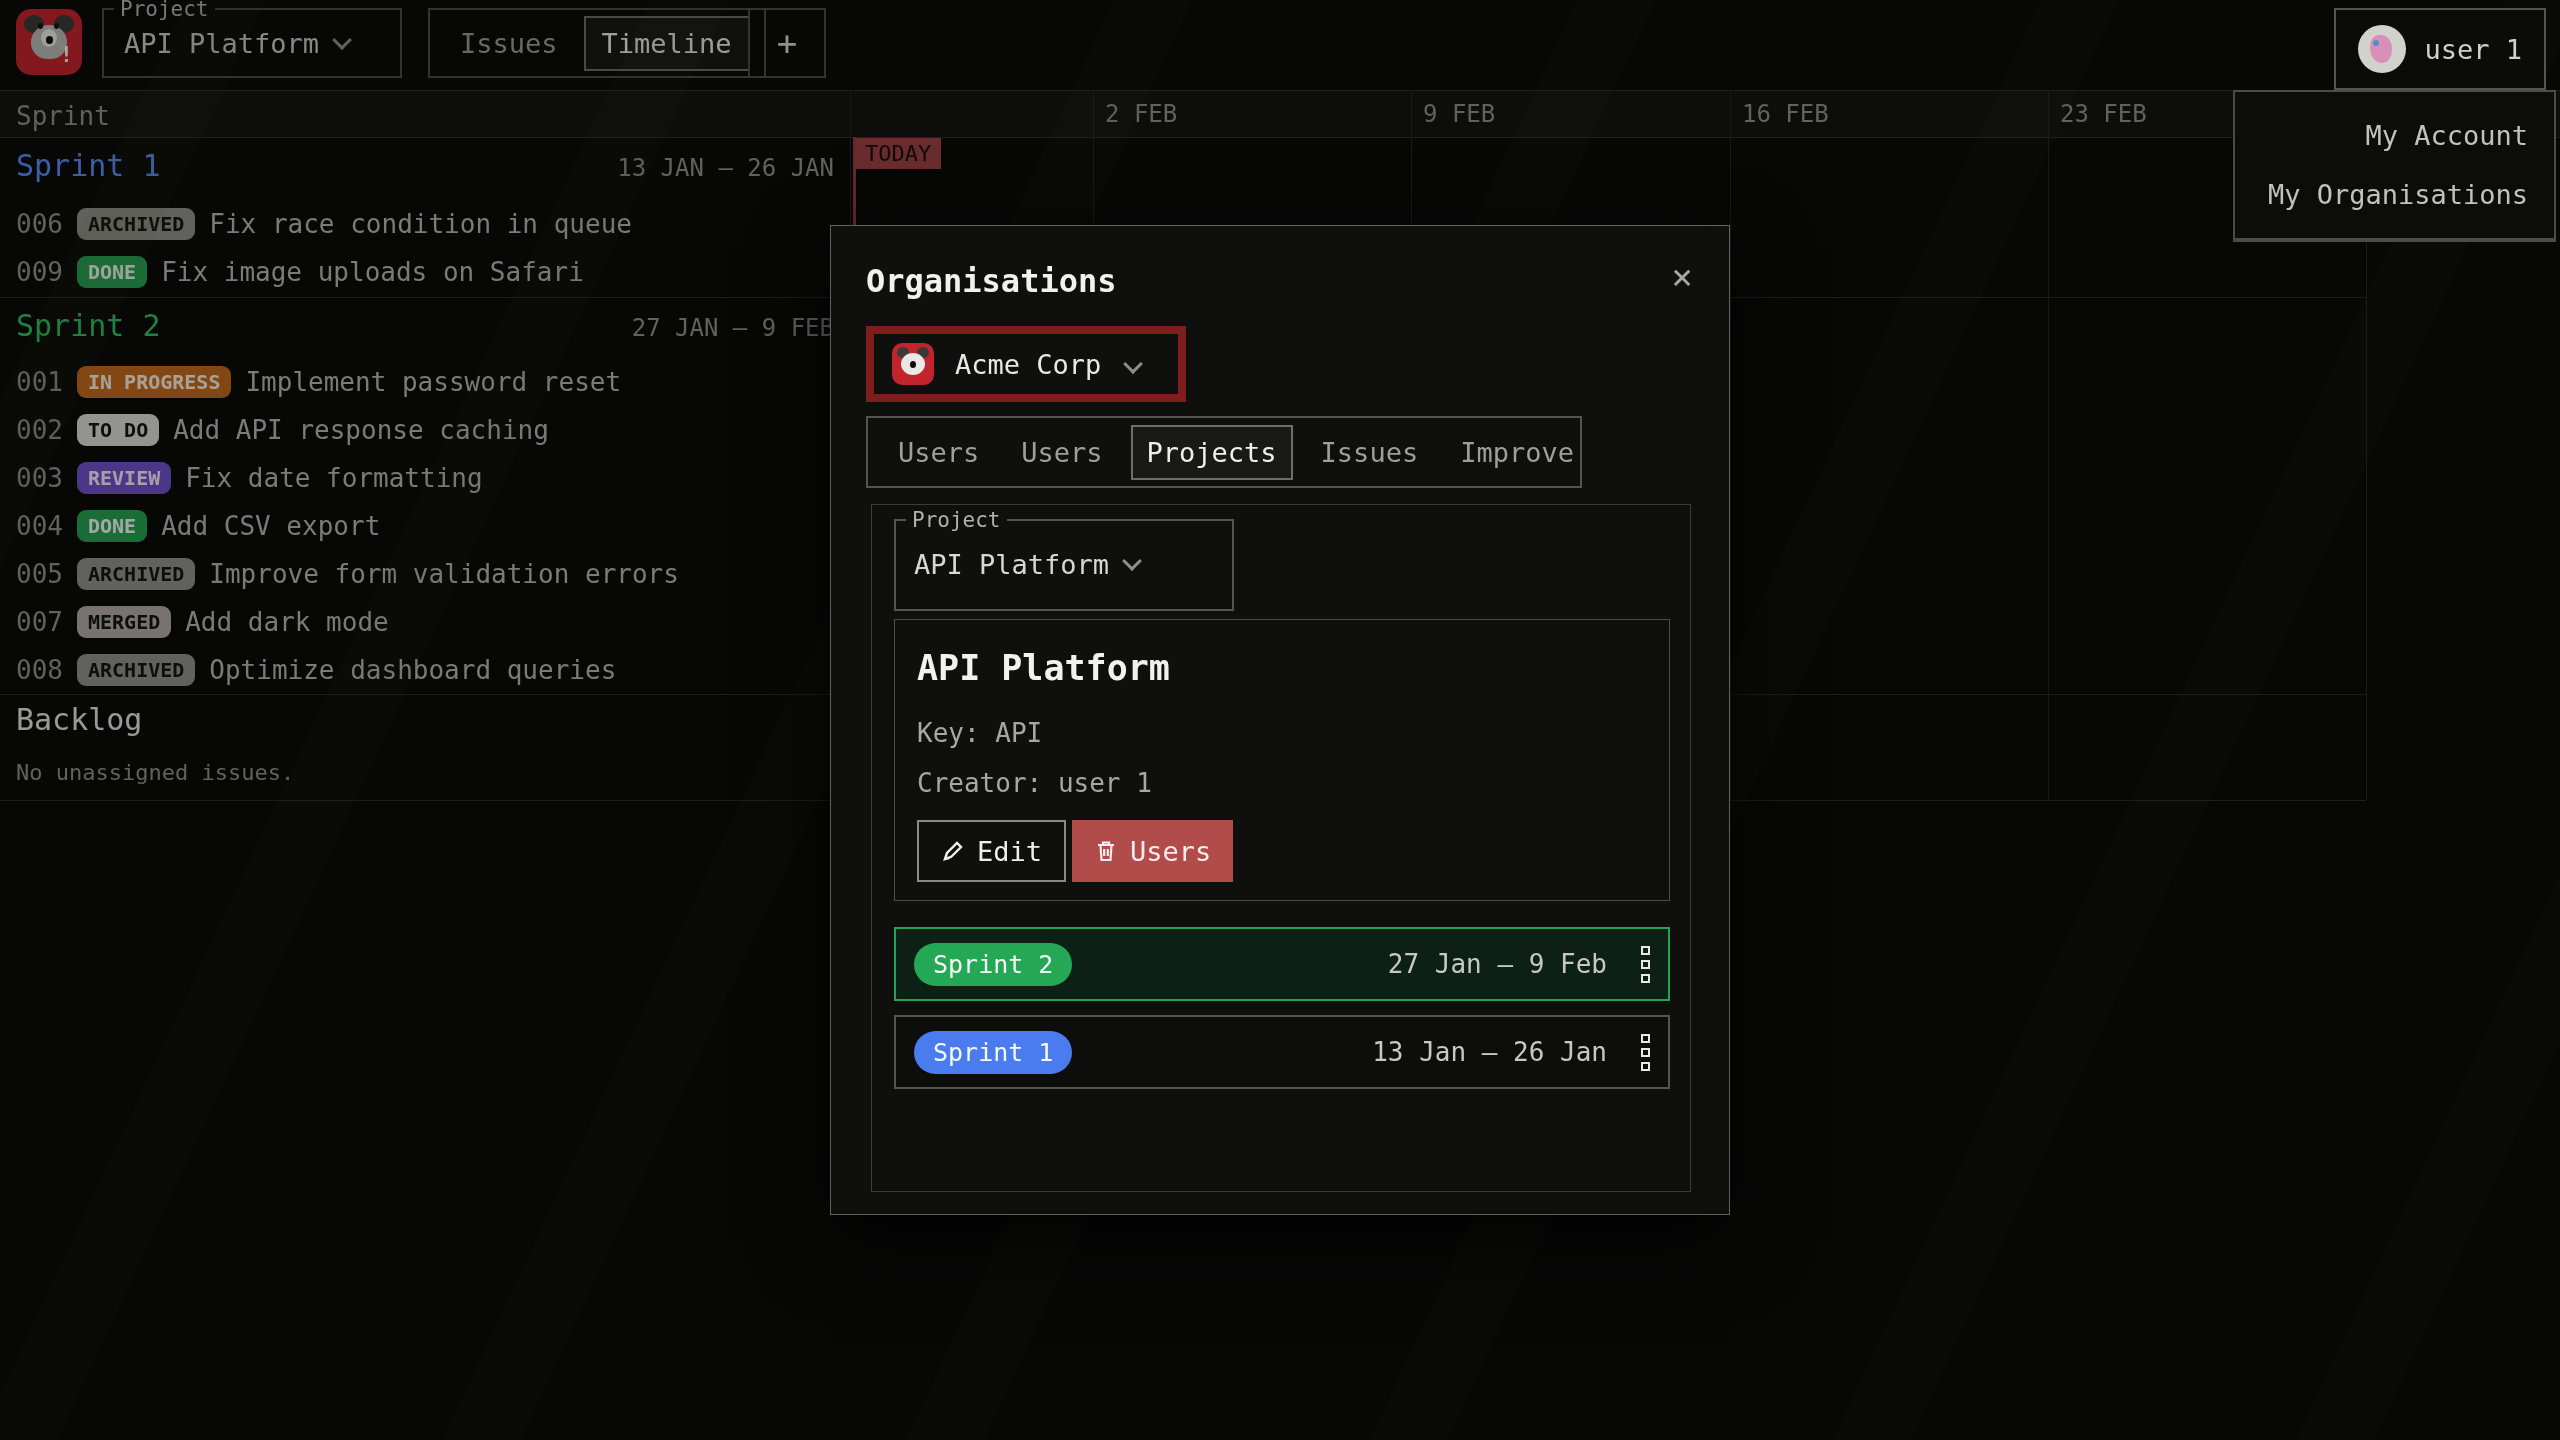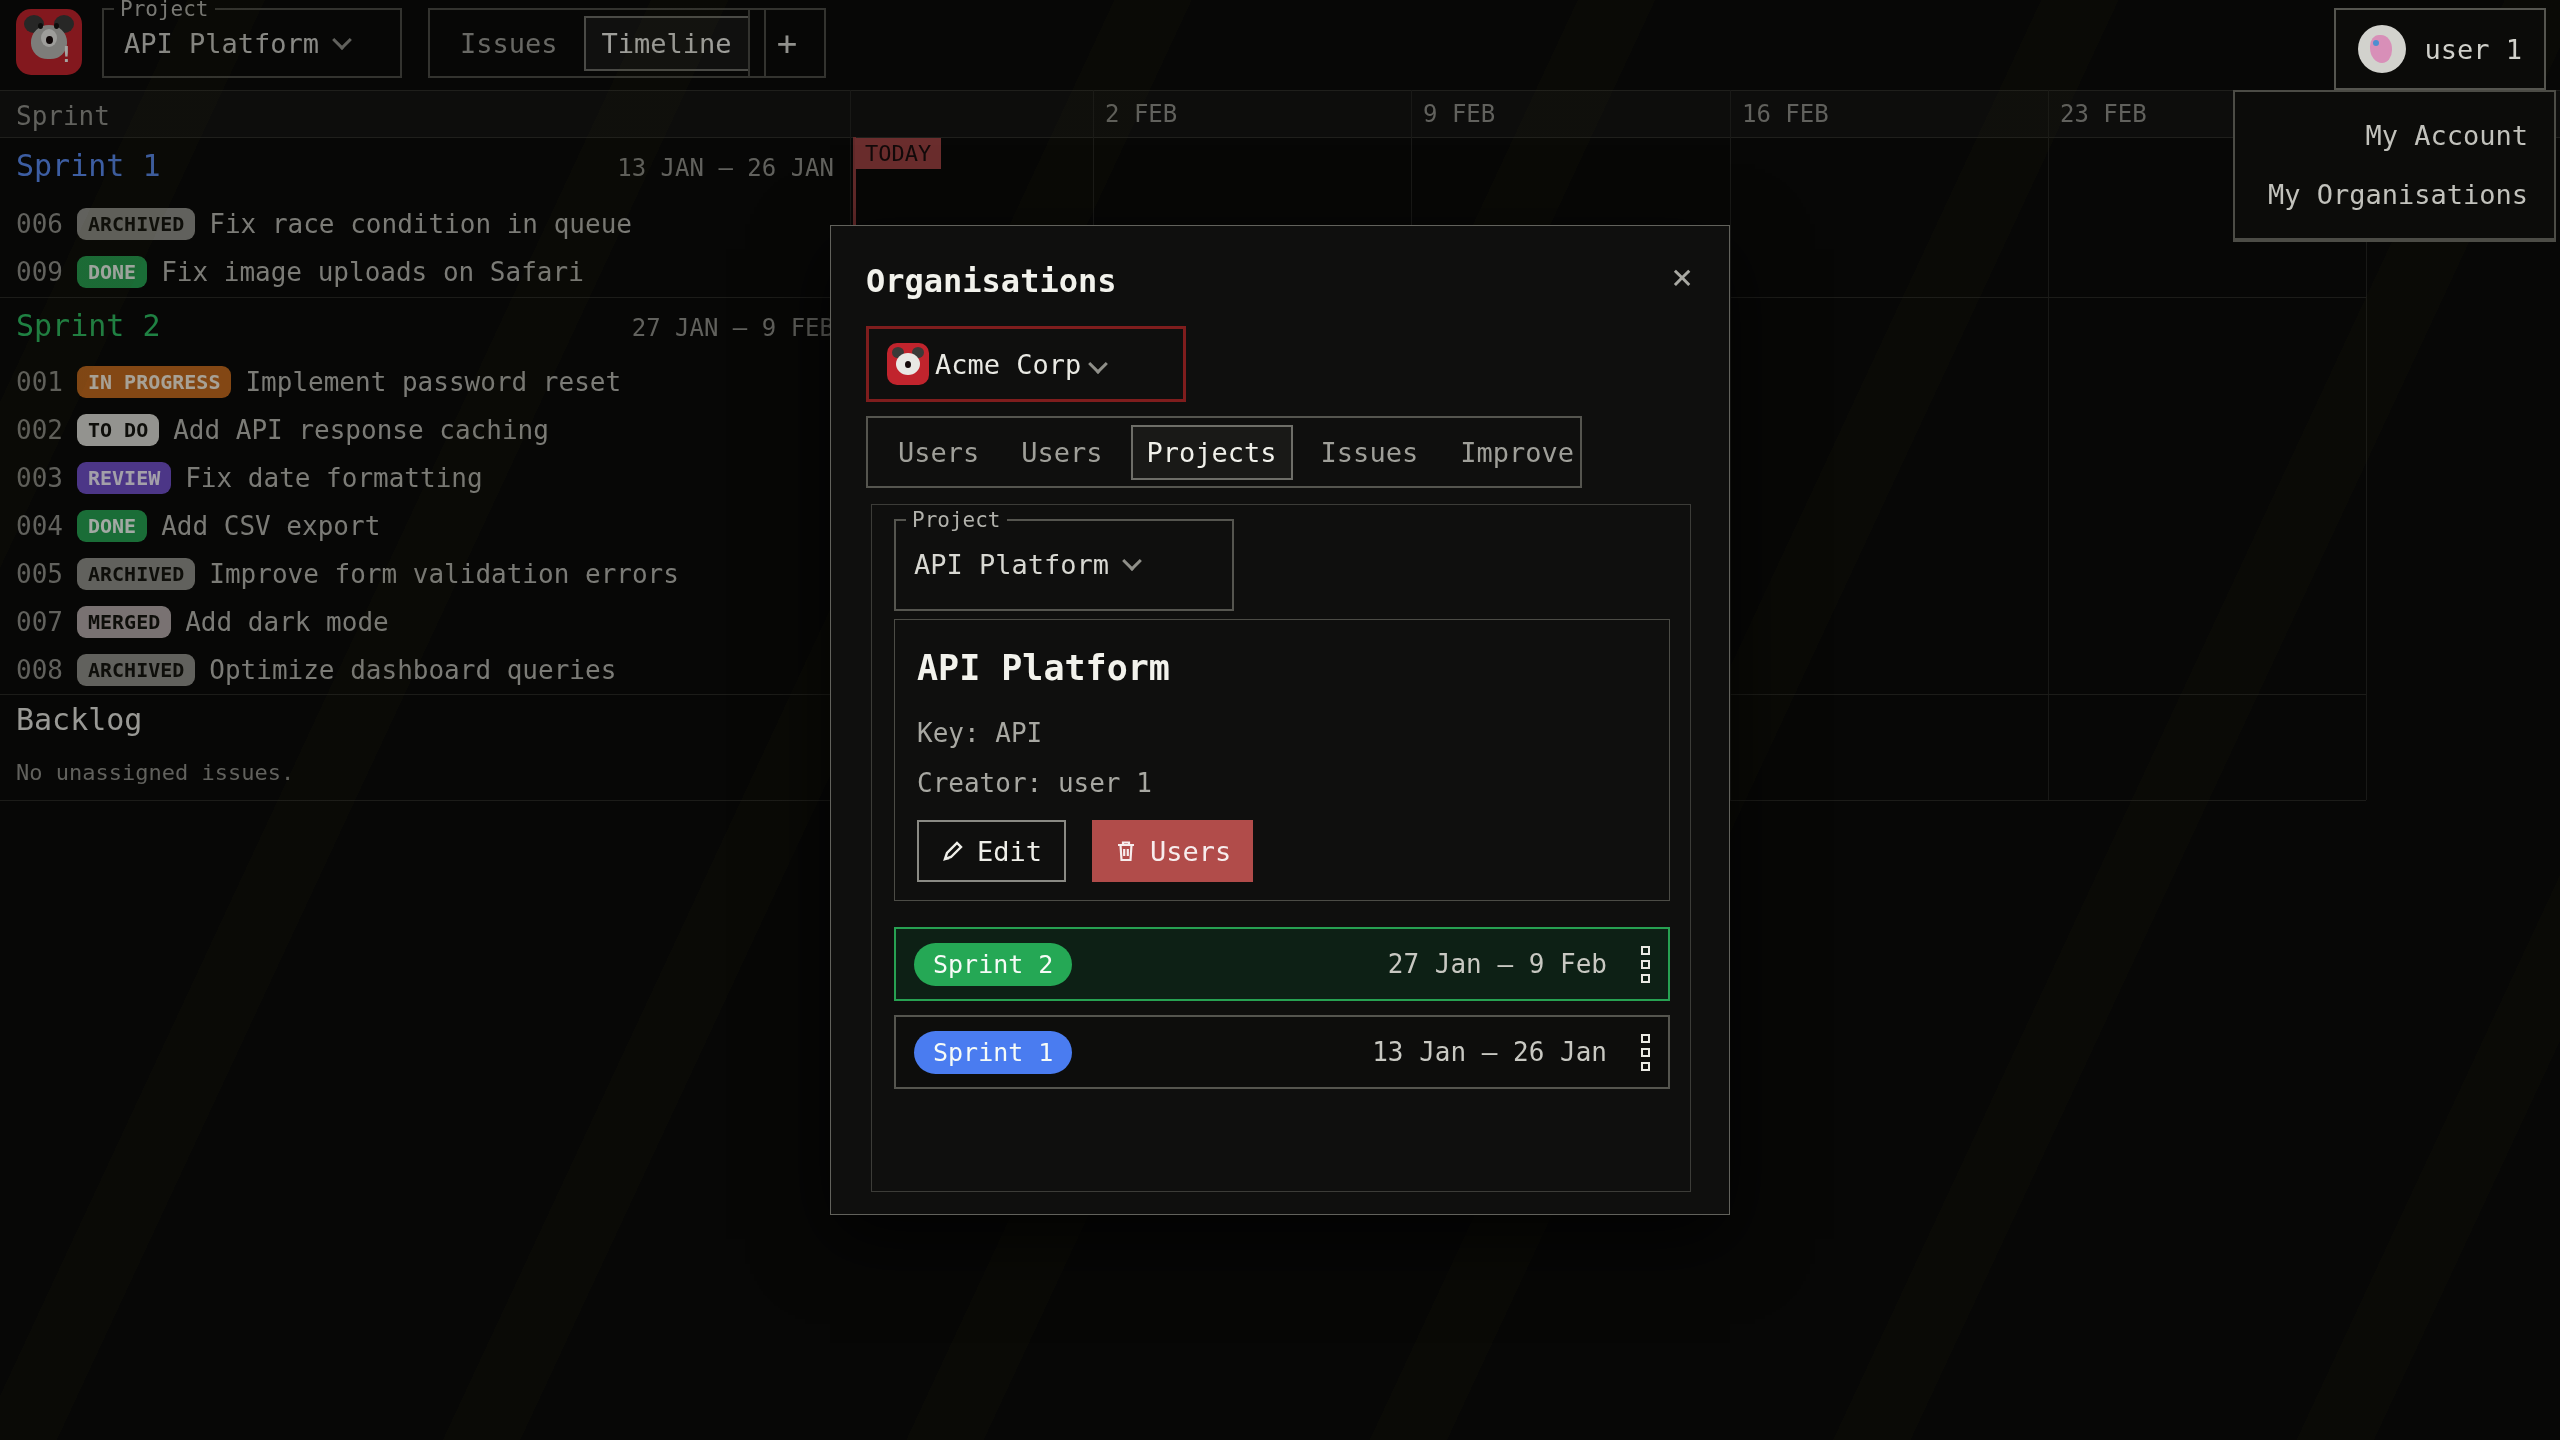--- a/index.html
+++ b/index.html
@@ -73,21 +73,21 @@
   .b-review{ background:#7050c8; color:#f0ecfa; }
   .b-merged{ background:#b3a9a9; color:#15150f; }
   .backlog-title{ position:absolute; left:16px; top:702px; font-size:30px; color:#e2e2dc; }
   .backlog-empty{ position:absolute; left:16px; top:760px; font-size:22px; color:#8f8f89; }
 
   
   .backdrop{ position:absolute; inset:0; background:rgba(0,0,0,0.32); z-index:5; }
   .modal{ position:absolute; left:830px; top:225px; width:900px; height:990px; background:#0f0f0e; border:1px solid #62625c; z-index:20; box-shadow:0 24px 70px rgba(0,0,0,0.75); }
   .modal-title{ position:absolute; left:35px; top:36px; font-size:32px; color:#f2f2ec; font-weight:bold; }
   .modal-close{ position:absolute; right:36px; top:30px; font-size:36px; color:#a8a8a2; }
-  .org-select{ position:absolute; left:35px; top:100px; width:320px; height:76px; border:3px solid #7f1d1d; display:flex; align-items:center; gap:6px; padding:0 18px; }
+  .org-select{ position:absolute; left:35px; top:100px; width:320px; height:76px; border:8px solid #7f1d1d; display:flex; align-items:center; gap:21px; padding:0 18px; }
   .org-logo{ width:42px; height:42px; background:#c1242d; border-radius:10px; position:relative; }
   .org-logo .head{ position:absolute; left:9px; top:10px; width:24px; height:22px; background:#e8e8e4; border-radius:50%; }
   .org-logo .ear{ position:absolute; top:4px; width:12px; height:11px; background:#3a3a38; border-radius:50%; }
   .org-logo .ear.l{ left:5px; } .org-logo .ear.r{ left:25px; }
   .org-logo .mouth{ position:absolute; left:18px; top:18px; width:6px; height:7px; background:#14090a; border-radius:50%; }
   .org-name{ font-size:27px; color:#e9e9e3; }
   .org-select .chev{ margin-left:4px; }
 
   .tabs{ position:absolute; left:35px; top:190px; width:716px; height:72px; border:2px solid #55554f; display:flex; align-items:center; padding:0 16px; gap:14px; }
   .tab{ font-size:27px; color:#9f9f99; padding:10px 14px; }
@@ -95,21 +95,21 @@
 
   .tab-panel{ position:absolute; left:40px; top:278px; width:820px; height:688px; border:1px solid #3c3c38; background:#0f0f0e; }
   .proj-select{ left:22px; top:14px; width:340px; height:92px; position:absolute; border:2px solid #55554f; }
   .proj-select .flegend{ background:#0f0f0e; }
   .proj-select .val{ position:absolute; left:18px; top:28px; font-size:27px; color:#d8d8d2; }
 
   .proj-card{ position:absolute; left:22px; top:114px; width:776px; height:282px; border:1px solid #4c4c46; }
   .card-title{ position:absolute; left:22px; top:28px; font-size:35px; font-weight:bold; color:#f2f2ec; }
   .card-line{ position:absolute; left:22px; font-size:26px; color:#a8a8a2; }
   .card-key{ top:98px; } .card-creator{ top:148px; }
-  .card-actions{ position:absolute; left:22px; top:200px; display:flex; gap:26px; }
+  .card-actions{ position:absolute; left:22px; top:200px; display:flex; gap:6px; }
   .btn{ display:flex; align-items:center; gap:12px; font-size:27px; height:62px; padding:0 22px; }
   .btn-edit{ border:2px solid #8a8a84; color:#efefe9; }
   .btn-delete{ background:#b14c4a; color:#f7eded; }
   .icon-svg{ display:block; }
 
   .sprint-item{ position:absolute; left:22px; width:776px; height:74px; display:flex; align-items:center; padding:0 18px; gap:16px; }
   .sprint-item.green{ top:422px; border:2px solid #27a152; background:#0d2015; }
   .sprint-item.blue{ top:510px; border:2px solid #55554f; background:#0d0d0c; }
   .pill{ font-size:25px; color:#f6fbf7; padding:7px 19px; border-radius:999px; }
   .pill.green{ background:#25a855; } .pill.blue{ background:#4a7cf0; }

